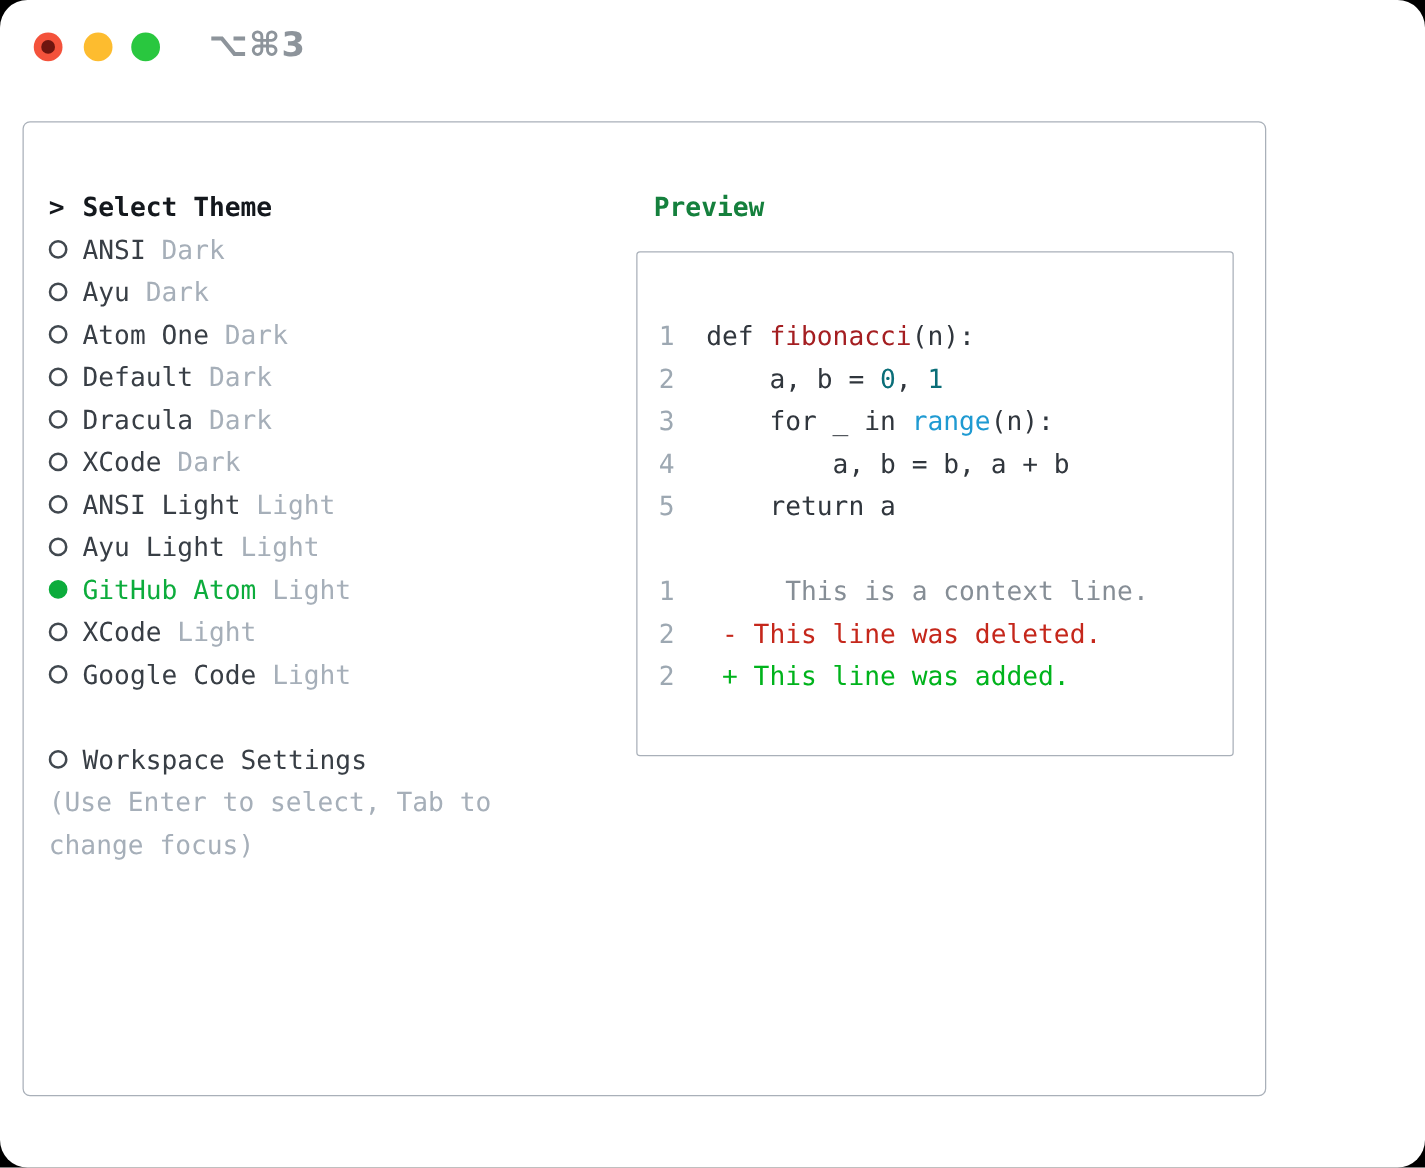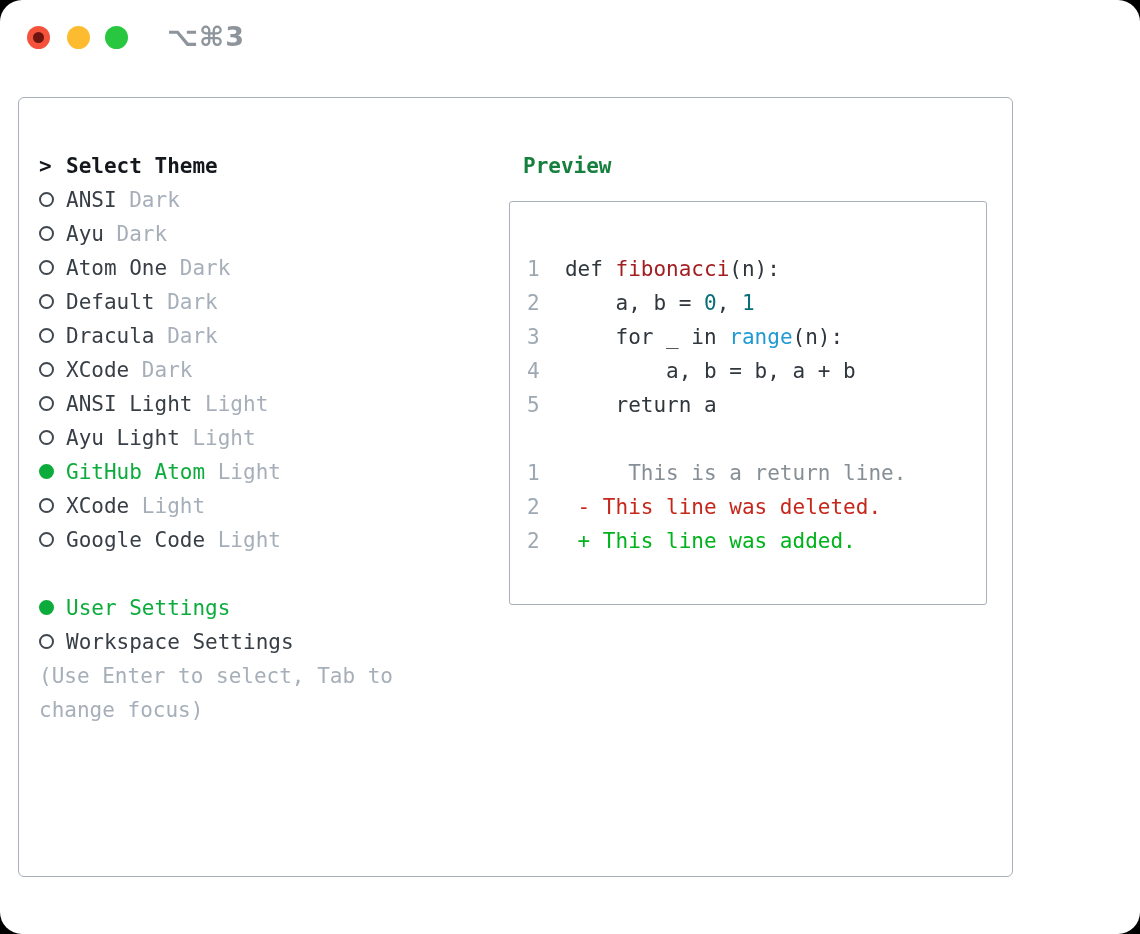--- a/index.html
+++ b/index.html
@@ -96,34 +96,33 @@
           <div class="row"><span class="marker"><span class="radio"></span></span><span class="item-label">Ayu Light</span><span class="variant"> Light</span></div>
           <div class="row"><span class="marker"><span class="radio on"></span></span><span class="item-label sel">GitHub Atom</span><span class="variant"> Light</span></div>
           <div class="row"><span class="marker"><span class="radio"></span></span><span class="item-label">XCode</span><span class="variant"> Light</span></div>
           <div class="row"><span class="marker"><span class="radio"></span></span><span class="item-label">Google Code</span><span class="variant"> Light</span></div>
         </div>
 
       <div class="blank-row"></div>
 
 
       <div id="apply-list">
-          <div class="row"><span class="marker"><span class="radio on"></span></span><span class="item-label sel">User Settings</span></div>
           <div class="row"><span class="marker"><span class="radio"></span></span><span class="item-label">Workspace Settings</span></div>
         </div>
 
       <div class="hint">(Use Enter to select, Tab to change focus)</div>
     </div>
 
     <div class="preview-title">Preview</div>
     <div class="preview-box" id="preview-box">
         <div class="code-line"><span class="seg-num">1</span><span class="seg-fg">  def </span><span class="seg-func">fibonacci</span><span class="seg-fg">(n):</span></div>
         <div class="code-line"><span class="seg-num">2</span><span class="seg-fg">      a, b = </span><span class="seg-number">0</span><span class="seg-fg">, </span><span class="seg-number">1</span></div>
         <div class="code-line"><span class="seg-num">3</span><span class="seg-fg">      for _ in </span><span class="seg-builtin">range</span><span class="seg-fg">(n):</span></div>
         <div class="code-line"><span class="seg-num">4</span><span class="seg-fg">          a, b = b, a + b</span></div>
         <div class="code-line"><span class="seg-num">5</span><span class="seg-fg">      return a</span></div>
         <div class="code-line">&nbsp;</div>
-        <div class="code-line"><span class="seg-num">1</span><span class="seg-context">       This is a return line.</span></div>
+        <div class="code-line"><span class="seg-num">1</span><span class="seg-context">       This is a context line.</span></div>
         <div class="code-line"><span class="seg-num">2</span><span class="seg-deleted">   - This line was deleted.</span></div>
         <div class="code-line"><span class="seg-num">2</span><span class="seg-added">   + This line was added.</span></div>
       </div>
 
   </div>
 </div>
 
 </body></html>

